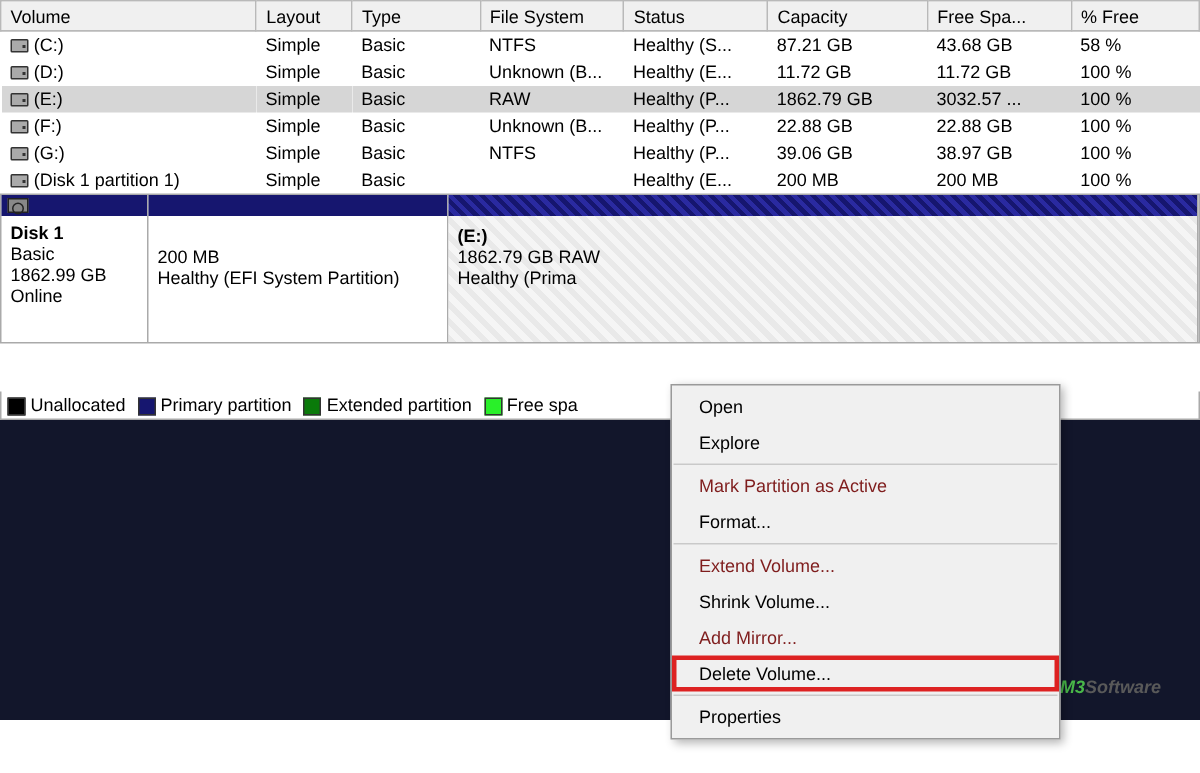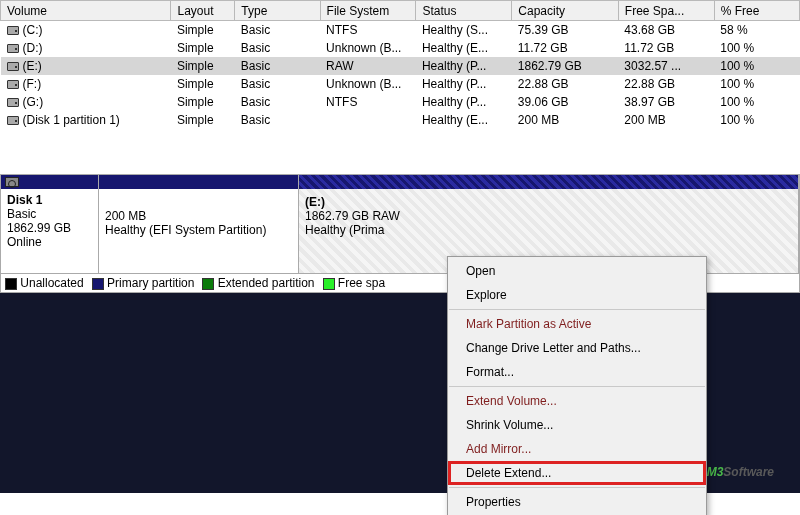--- a/index.html
+++ b/index.html
@@ -8,34 +8,34 @@
   
   .vol-table { border-collapse: collapse; width: 100%; }
   .vol-table th, .vol-table td { text-align: left; padding: 2px 6px; white-space: nowrap; overflow: hidden; }
   .vol-table th { background: #f0f0f0; border: 1px solid #b9b9b9; font-weight: normal; height: 20px; }
   .vol-table td { height: 18px; }
   .vol-table tr.sel td { background: #d6d6d6; }
   .drive-icon { display: inline-block; width: 12px; height: 9px; background: #aaa; border: 1px solid #333; border-radius: 1px; margin-right: 4px; vertical-align: middle; position: relative; }
   .drive-icon::after { content: ""; position: absolute; right:1px; top:3px; width:2px;height:2px;background:#333; }
 
   
-  .disk-pane { margin-top: 45px; border: 1px solid #aaa; display: flex; height: 100px; background:#fff; }
+  .disk-pane { border: 1px solid #aaa; display: flex; height: 100px; background:#fff; }
   .disk-label { width: 115px; padding: 4px 6px; border-right: 1px solid #aaa; }
   .disk-label .bar { height: 14px; background: #16166f; margin: -4px -6px 4px -6px; display:flex;align-items:center; }
   .disk-label .dico { width:14px;height:10px;background:#888;border:1px solid #222;margin-left:4px; position:relative;}
   .disk-label .dico::after{content:"";position:absolute;left:2px;top:2px;width:6px;height:6px;border:1px solid #222;border-radius:50%;}
   .disk-label b { font-weight: bold; }
   .part { border-right: 1px solid #aaa; display:flex; flex-direction:column; }
   .part .bar { height: 14px; background: #16166f; }
   .part .body { padding: 6px; flex:1; }
   .part.sel .bar { background: repeating-linear-gradient(45deg,#16166f,#16166f 3px,#2a2aa0 3px,#2a2aa0 6px); }
   .part.sel .body { background: repeating-linear-gradient(45deg,#e9e9e9,#e9e9e9 4px,#f5f5f5 4px,#f5f5f5 8px); }
 
   
-  .legend { display:flex; gap: 8px; padding: 2px 4px; border:1px solid #aaa; border-top:none; align-items:center; }
+  .legend { display:flex; gap: 8px; padding: 2px 4px; border:1px solid #aaa; border-top:none; align-items:center;margin-top:32px; }
   .sw { width:12px;height:12px;border:1px solid #333;display:inline-block;vertical-align:middle; }
   .sw.k{background:#000;} .sw.b{background:#16166f;} .sw.g{background:#0a7a0a;} .sw.l{background:#29f029;}
 
   
   .desktop { height: 200px; background: #12162b; position: relative; }
 
   
   .ctx { position: absolute; left: 447px; top: 256px; width: 260px; background:#f0f0f0; border:1px solid #9a9a9a; box-shadow: 2px 2px 6px rgba(0,0,0,.3); padding: 2px 0; }
   .ctx .mi { padding: 5px 18px; }
   .ctx .mi.disabled { color:#7f1d1d; }
@@ -61,21 +61,21 @@
         <th style="width: 80px;">% Free</th>
       </tr>
     </thead>
   <tbody id="tbody">
       <tr>
         <td><span class="drive-icon"></span>(C:)</td>
         <td>Simple</td>
         <td>Basic</td>
         <td>NTFS</td>
         <td>Healthy (S...</td>
-        <td>75.39 GB</td>
+        <td>87.21 GB</td>
         <td>43.68 GB</td>
         <td>58 %</td>
       </tr>
       <tr>
         <td><span class="drive-icon"></span>(D:)</td>
         <td>Simple</td>
         <td>Basic</td>
         <td>Unknown (B...</td>
         <td>Healthy (E...</td>
         <td>11.72 GB</td>
@@ -158,22 +158,21 @@
   <div class="watermark">
     <span class="m3">M3</span><span>Software</span>
   </div>
 </div>
 
 <div class="ctx" id="ctx">
     <div class="mi">Open</div>
     <div class="mi">Explore</div>
     <hr>
     <div class="mi disabled">Mark Partition as Active</div>
-    <div class="mi">Change Drive Letter and Paths...</div>
     <div class="mi">Format...</div>
     <hr>
     <div class="mi disabled">Extend Volume...</div>
     <div class="mi">Shrink Volume...</div>
     <div class="mi disabled">Add Mirror...</div>
-    <div class="mi hl">Delete Extend...</div>
+    <div class="mi hl">Delete Volume...</div>
     <hr>
     <div class="mi">Properties</div>
   </div>
 
 </body></html>

